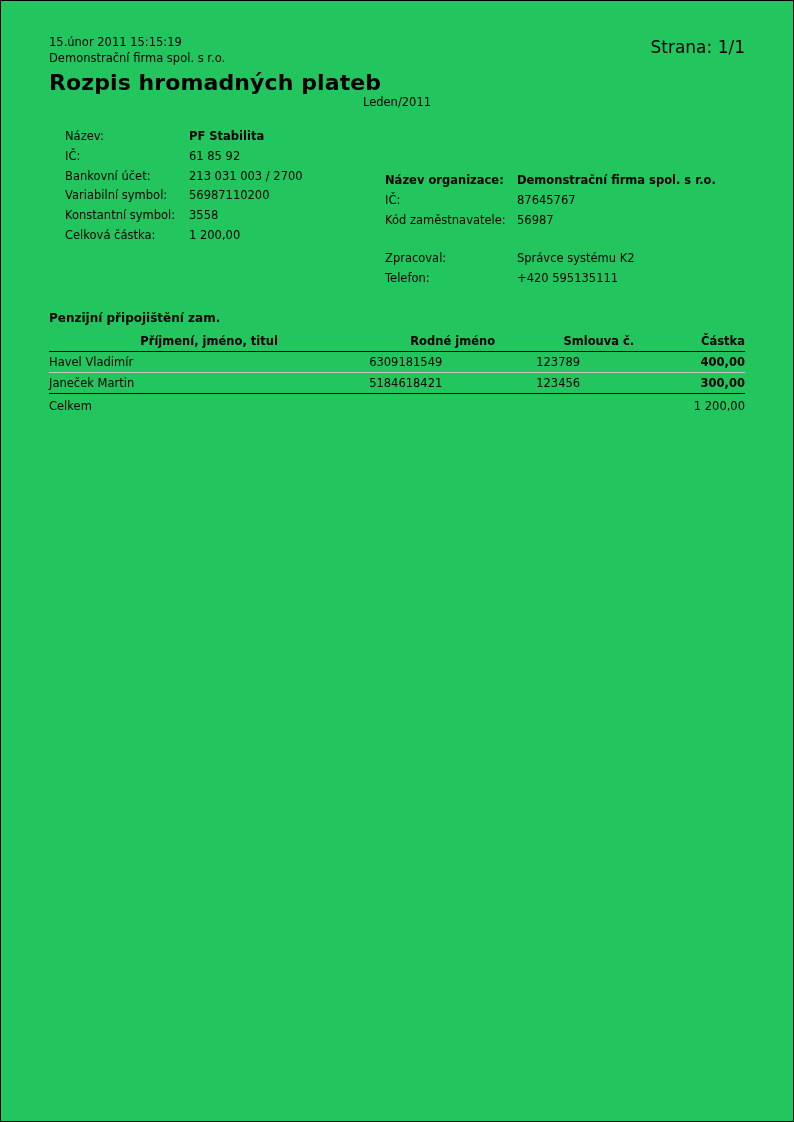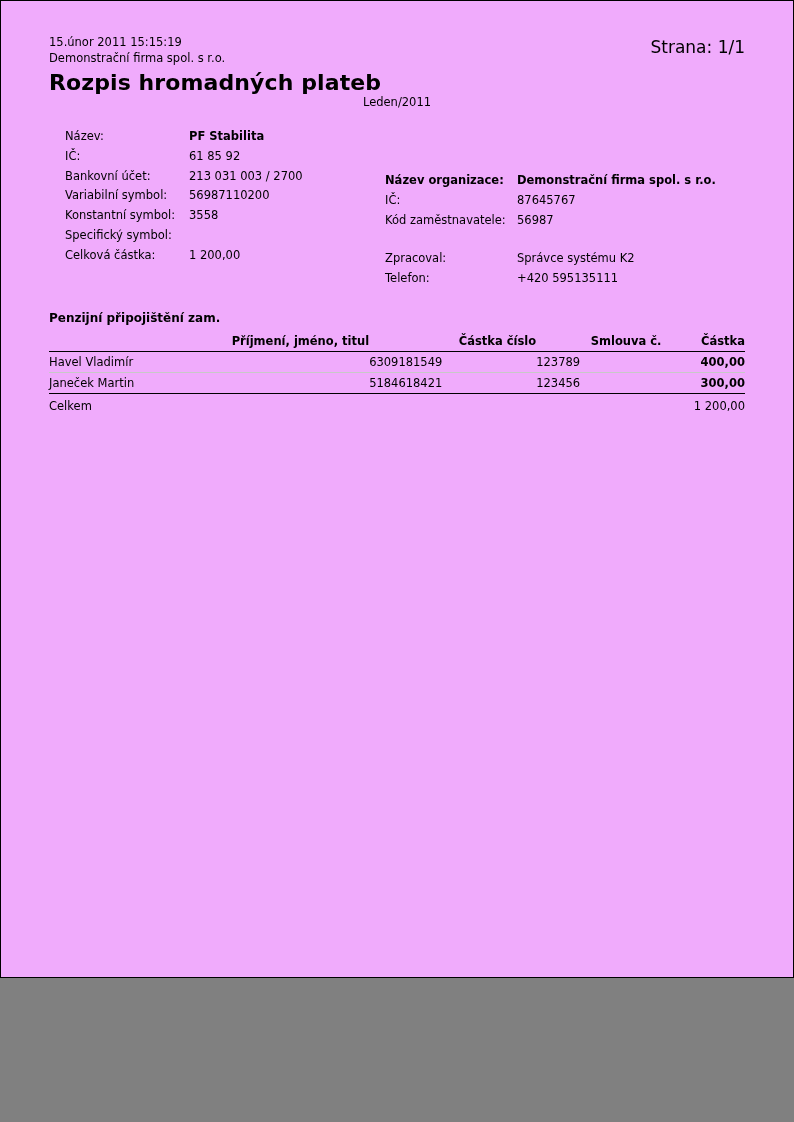--- a/index.html
+++ b/index.html
@@ -9,22 +9,22 @@
   }
   body {
     width: 794px;
     height: 1122px;
     font-family: "DejaVu Sans", sans-serif;
   }
   .page {
     position: relative;
     box-sizing: border-box;
     width: 794px;
-    height: 978px;
-    background: #f0abfc;
+    height: 1122px;
+    background: #22c55e;
     border: 1px solid #000000;
     padding: 34px 48px 0 48px;
   }
   .header-row {
     display: flex;
     justify-content: space-between;
     align-items: flex-start;
     font-size: 11.5px;
     color: #000;
     line-height: 1.35;
@@ -75,21 +75,21 @@
     font-weight: bold;
   }
   table.items {
     width: 100%;
     border-collapse: collapse;
     margin-top: 7px;
     font-size: 11.5px;
   }
   table.items th {
     font-weight: bold;
-    text-align: right;
+    text-align: center;
     padding: 2px 0 3px 0;
     border-bottom: 1px solid #000;
     font-size: 11.5px;
   }
   table.items th.num, table.items td.num {
     text-align: right;
   }
   table.items td {
     padding: 3px 0 3px 0;
     border-bottom: 1px solid #c8c8c8;
@@ -145,24 +145,20 @@
       </div>
       <div class="info-line">
         <div class="info-label">Variabilní symbol:</div>
         <div class="info-value">56987110200</div>
       </div>
       <div class="info-line">
         <div class="info-label">Konstantní symbol:</div>
         <div class="info-value">3558</div>
       </div>
       <div class="info-line">
-        <div class="info-label">Specifický symbol:</div>
-        <div class="info-value"></div>
-      </div>
-      <div class="info-line">
         <div class="info-label">Celková částka:</div>
         <div class="info-value">1 200,00</div>
       </div>
     </div>
 
     <div class="info-right">
       <div class="info-line">
         <div class="info-label bold">Název organizace:</div>
         <div class="info-value bold">Demonstrační firma spol. s r.o.</div>
       </div>
@@ -185,21 +181,21 @@
       </div>
     </div>
   </div>
 
   <div class="section-title">Penzijní připojištění zam.</div>
 
   <table class="items">
     <thead>
       <tr>
         <th class="col-name">Příjmení, jméno, titul</th>
-        <th class="col-rc">Částka číslo</th>
+        <th class="col-rc">Rodné jméno</th>
         <th class="col-smlouva">Smlouva č.</th>
         <th class="col-castka num">Částka</th>
       </tr>
     </thead>
     <tbody>
       <tr>
         <td>Havel Vladimír</td>
         <td>6309181549</td>
         <td>123789</td>
         <td class="amount">400,00</td>

